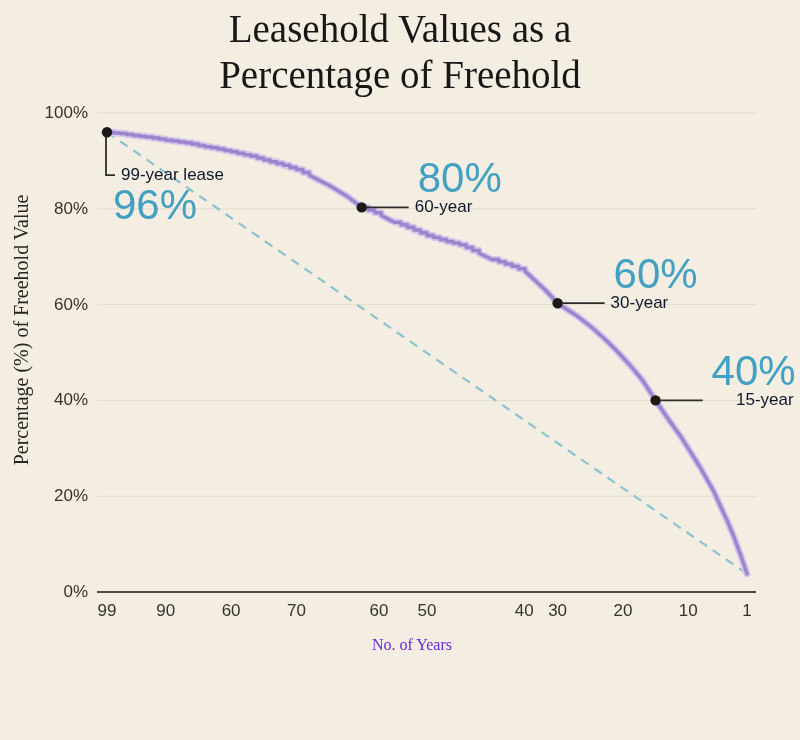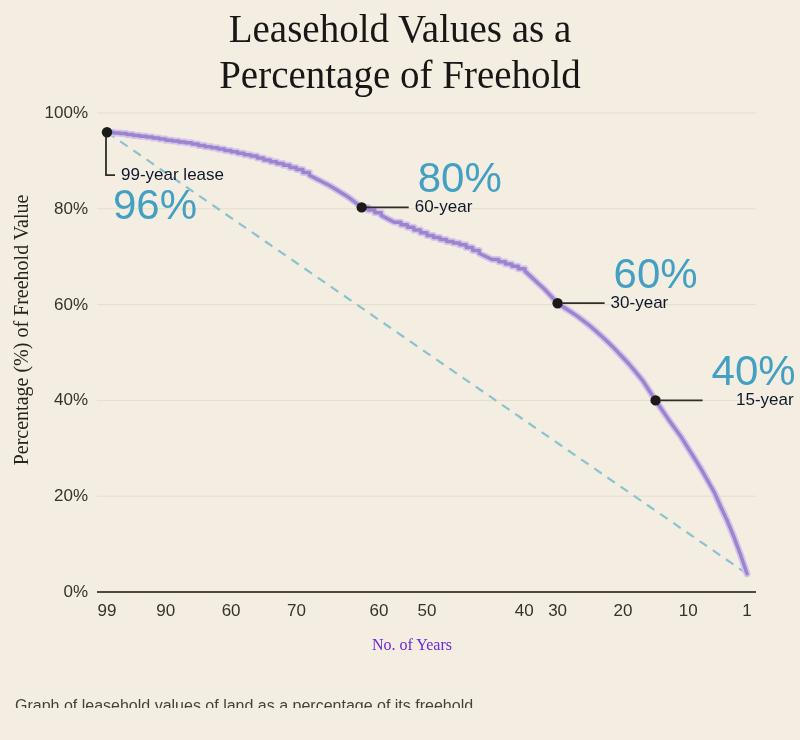--- a/index.html
+++ b/index.html
@@ -85,16 +85,15 @@
       <div class="ann-big" style="left: 417.694px; top: 157.363px;">80%</div>
       <div class="ann-small" style="left: 610.612px; top: 303.163px;">30-year</div>
       <div class="ann-big" style="left: 613.612px; top: 253.163px;">60%</div>
       <div class="ann-small" style="left: 736px; top: 400.4px;">15-year</div>
       <div class="ann-big" style="left: 711.571px; top: 350.4px;">40%</div>
     </div>
 
   <div class="x-axis-title">No. of Years</div>
 
   <div class="caption">
-    <div>Graph of leasehold values of land as a percentage of its freehold</div>
   </div>
 
 </div>
 
 </body></html>

